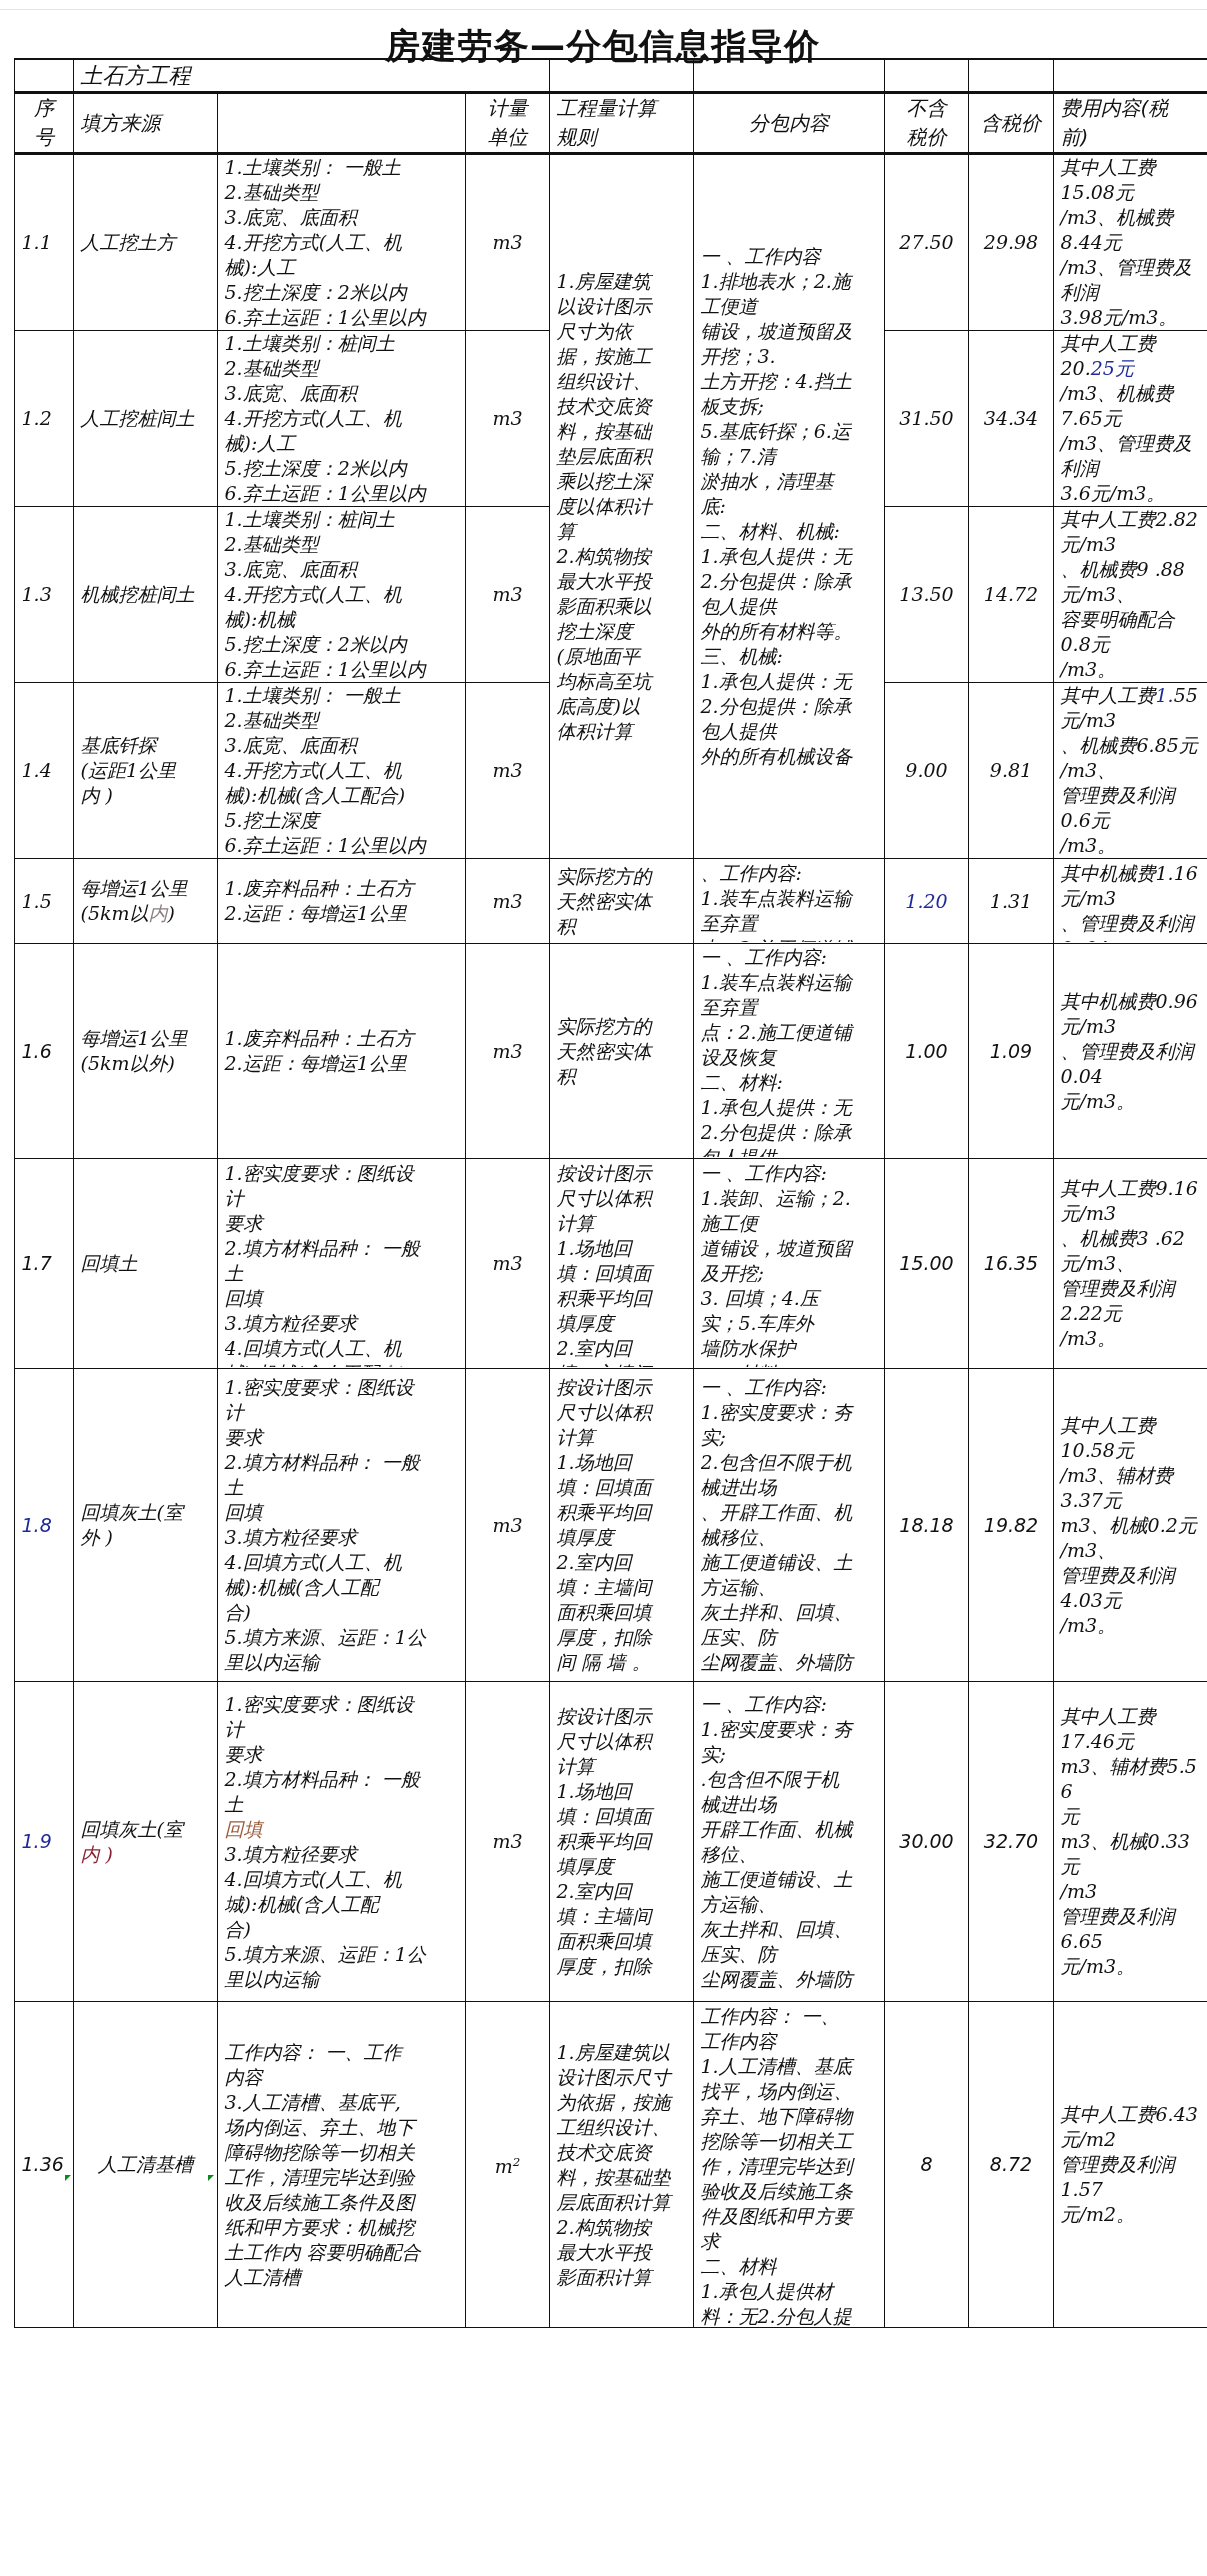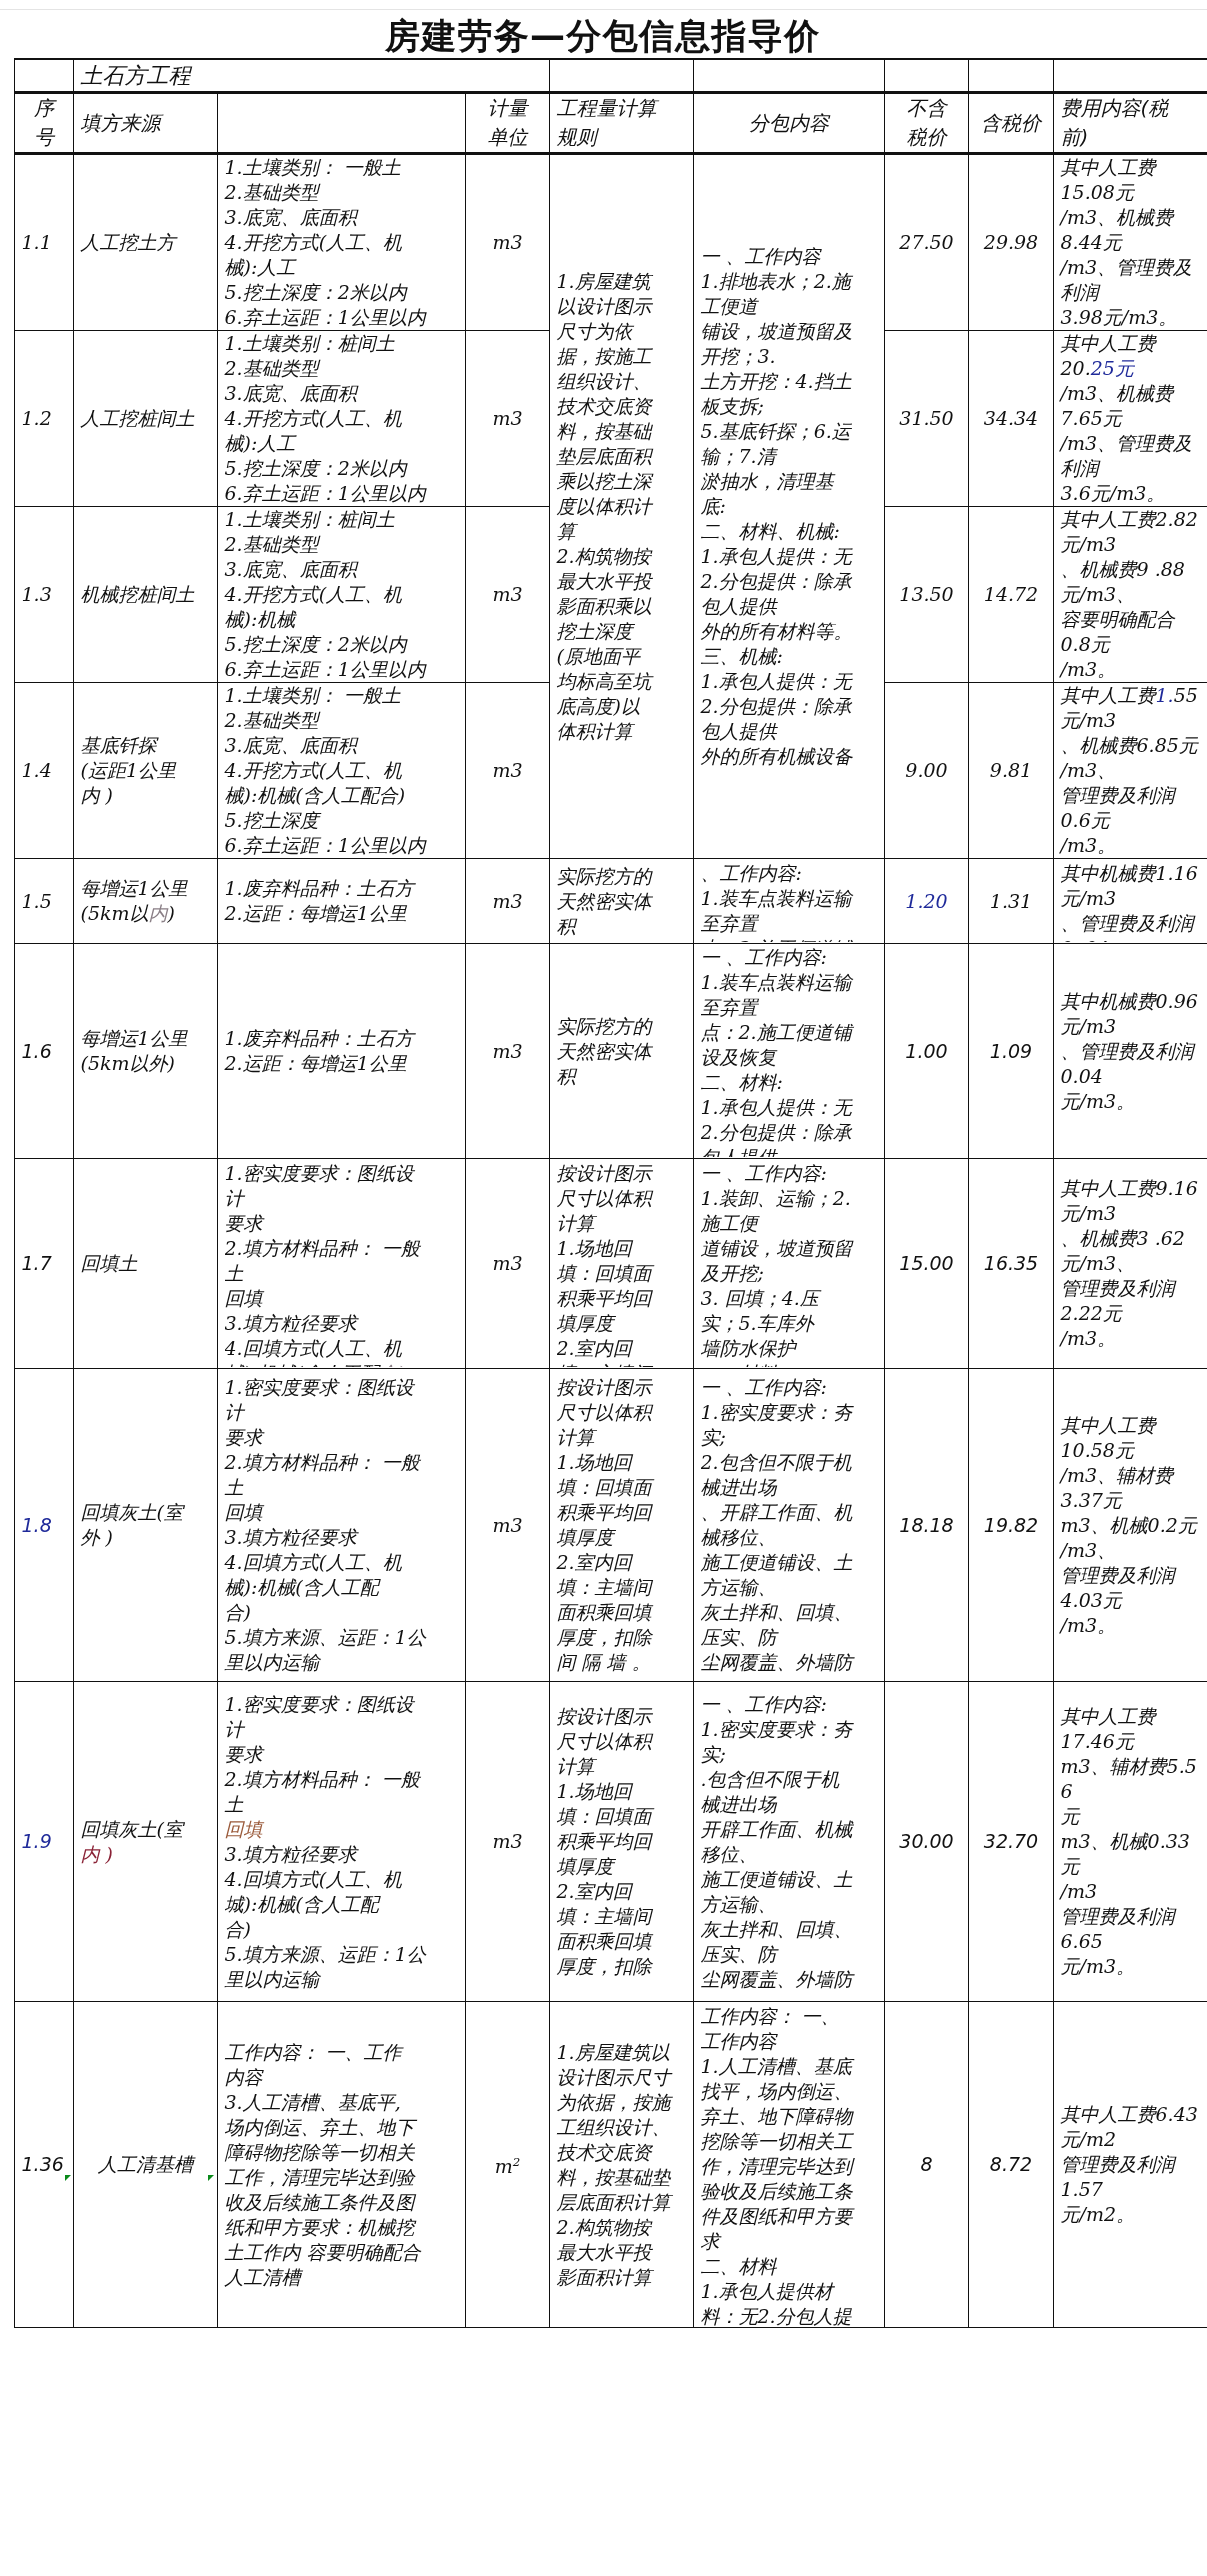--- a/index.html
+++ b/index.html
@@ -1,19 +1,19 @@
 <!DOCTYPE html>
 <html style="font-size:10.4px"><head>
 <meta charset="utf-8">
 <style>
   html, body { margin:0; padding:0; background:#ffffff; }
   body { width:1208px; height:2576px; position:relative; overflow:hidden;
          font-family:"DejaVu Serif","Liberation Serif",serif; color:#111; }
   .topline { position:absolute; left:0; top:9.1px; width:1208px; height:1.3px; background:#e4e4e4; }
-  .title { position:absolute; left:5.2px; top:12px; width:1195px; height:48px;
+  .title { position:absolute; left:5.2px; top:22px; width:1195px; height:48px;
            display:flex; align-items:center; justify-content:center;
            font-family:"DejaVu Sans","Liberation Sans",sans-serif;
            font-size:35px; font-weight:bold; letter-spacing:1.3px; color:#111; }
   table.sheet { position:absolute; left:14px; top:58px; border-collapse:collapse;
                 table-layout:fixed; width:1195px;font-style:italic; }
   table.sheet td { border:1.3px solid #111; vertical-align:middle; padding:0 6.5px;
                    font-size:19px; line-height:25px; white-space:pre-line;
                    word-break:break-all; overflow:hidden; }
   tr.section td { height:31px; border-top:2px solid #111; border-bottom:3.3px solid #111; }
   tr.section td.sec-title { font-family:"DejaVu Sans","Liberation Sans",sans-serif; font-size:22px; }

